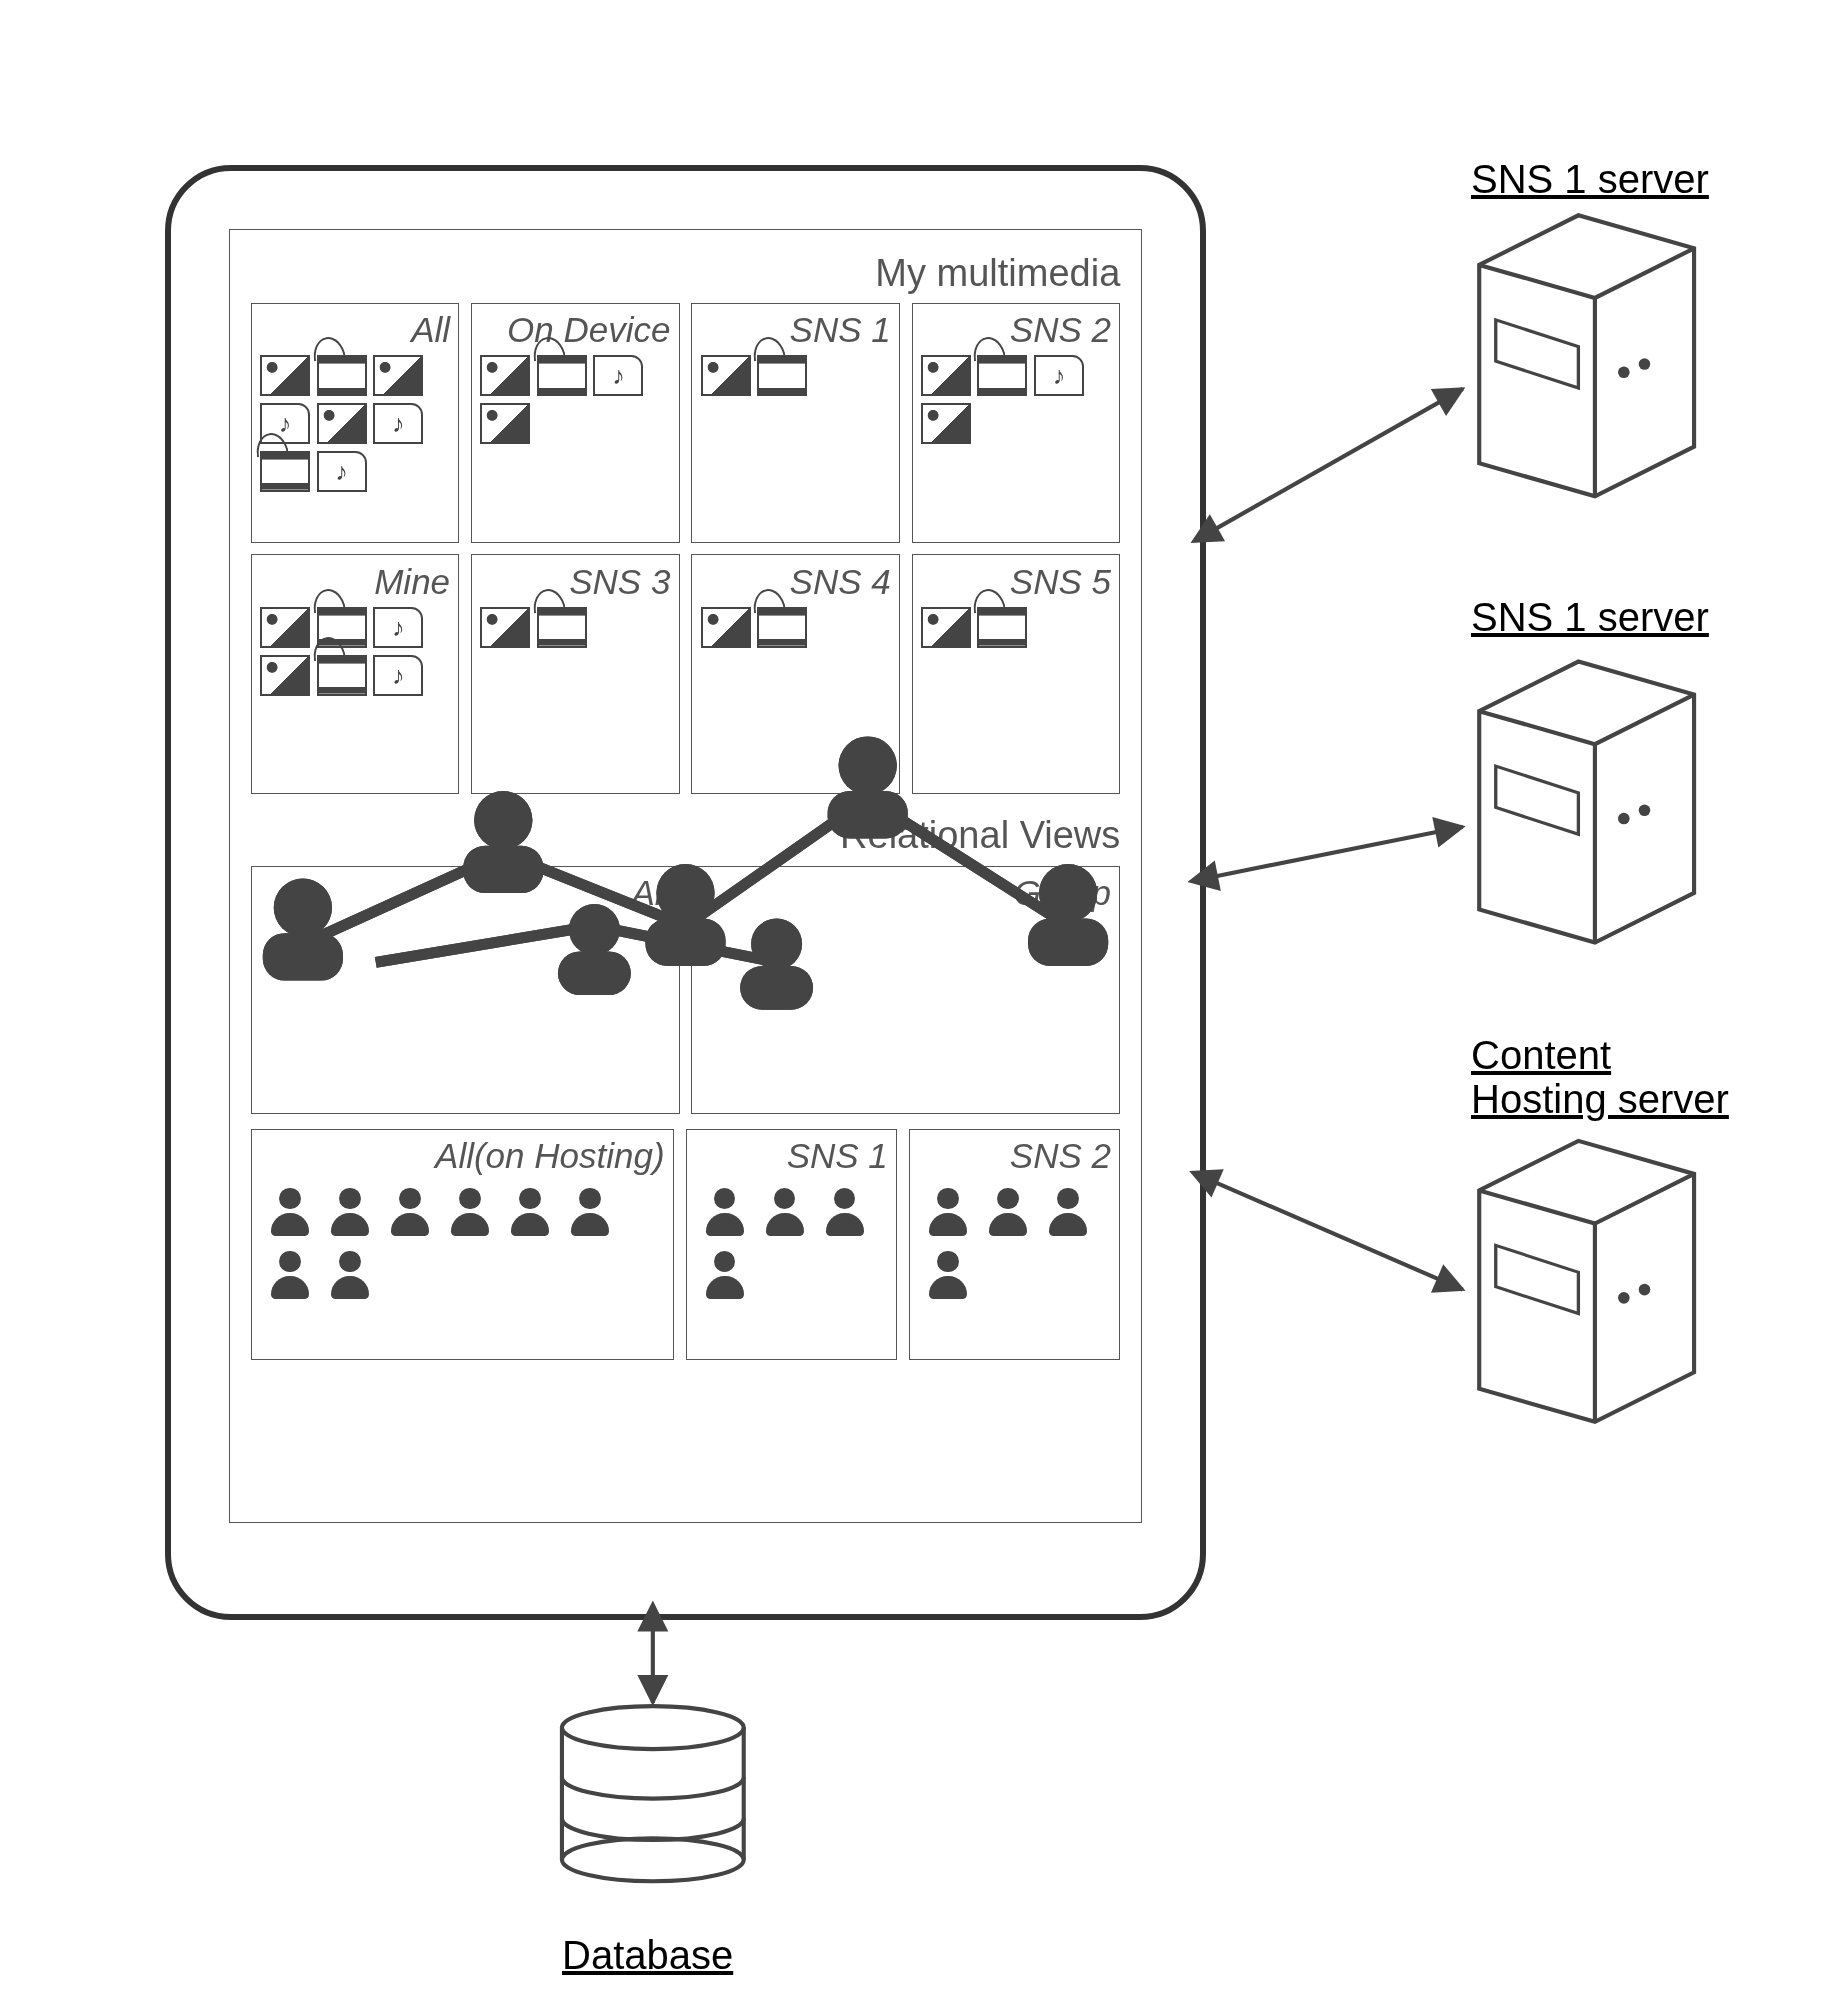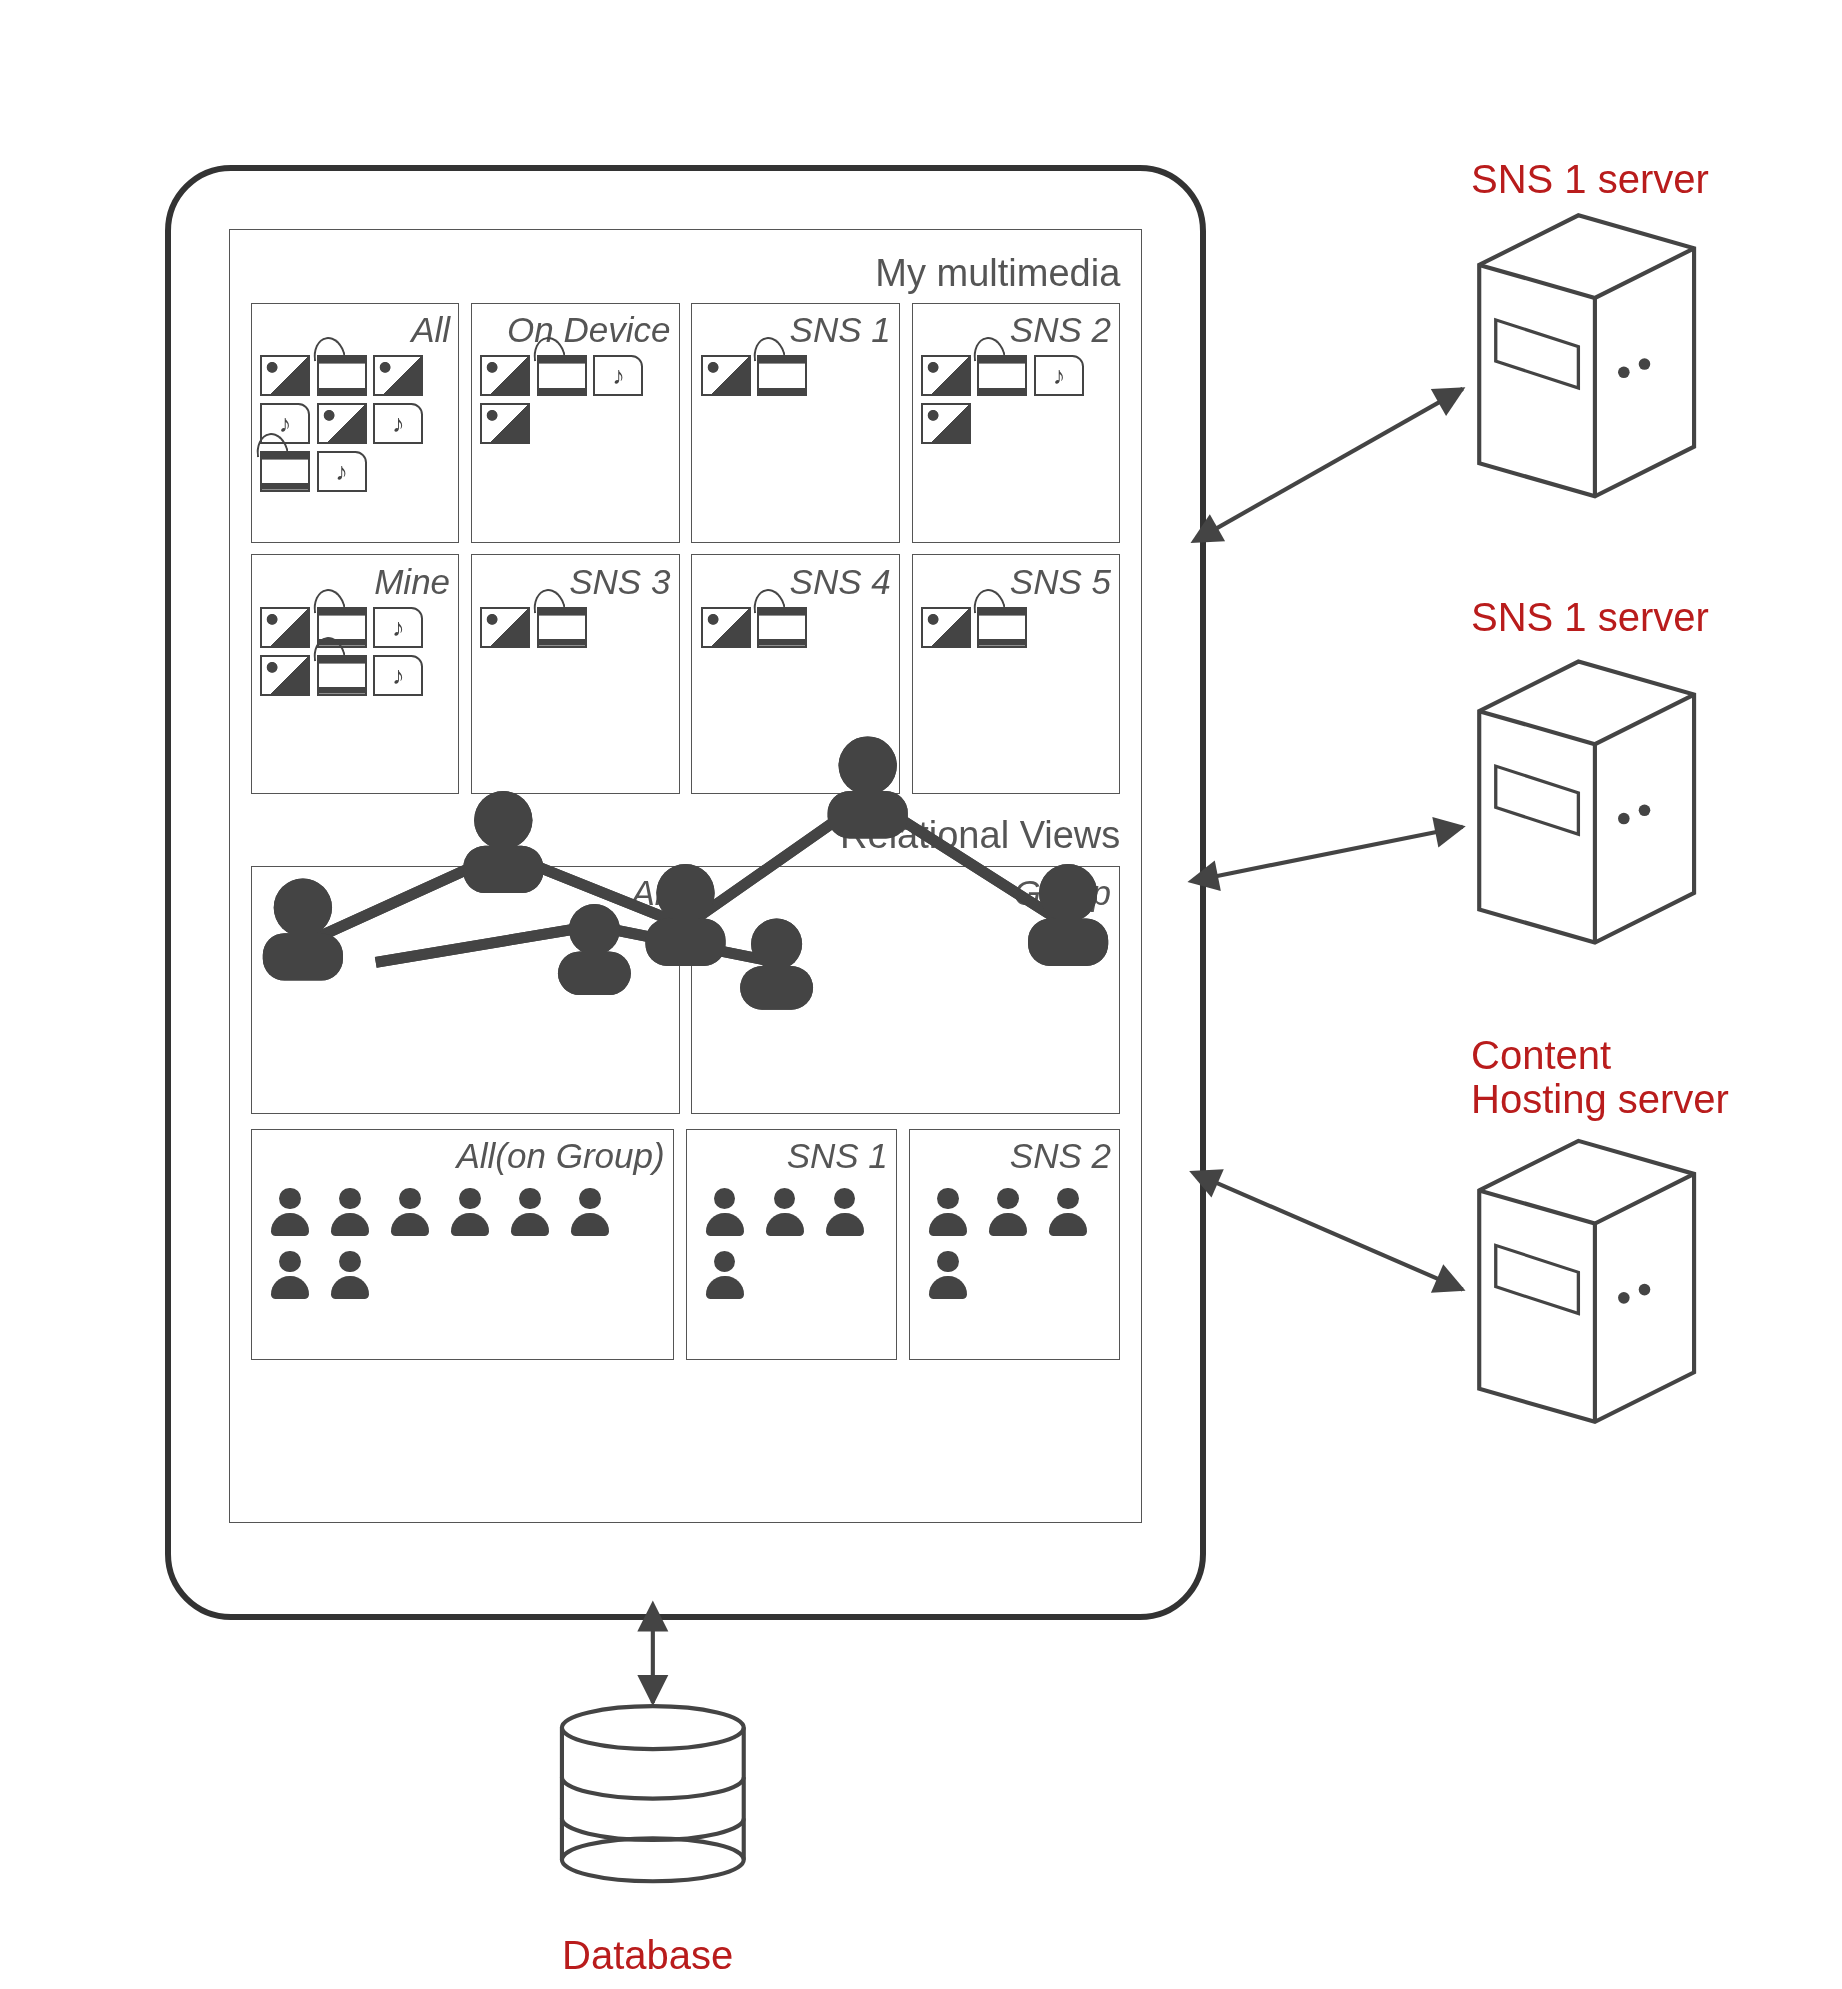--- a/index.html
+++ b/index.html
@@ -11,22 +11,23 @@
   }
   .stage {
     position: relative;
     width: 1842px;
     height: 1990px;
   }
   svg { position: absolute; top: 0; left: 0; }
   .label {
     position: absolute;
     font-size: 40px;
-    color: #b91c1c;
+    color: #000000;
     line-height: 1.1;
+    text-decoration: underline;
   }
   .tablet {
     position: absolute;
     left: 165px;
     top: 165px;
     width: 1041px;
     height: 1455px;
     border: 6.6px solid #333;
     border-radius: 66px;
     box-sizing: border-box;
@@ -333,21 +334,21 @@
                 </g>
           </g>
         </svg>
       </div>
     </div>
 
     <div class="spacer-v"></div>
 
     <div class="grid grid3p">
       <div class="tile tile-ppl">
-        <div class="tile-title">All(on Group)</div>
+        <div class="tile-title">All(on Hosting)</div>
         <div class="people-grid">
               <span class="person"></span>
               <span class="person"></span>
               <span class="person"></span>
               <span class="person"></span>
               <span class="person"></span>
               <span class="person"></span>
               <span class="person"></span>
               <span class="person"></span>
             </div>

